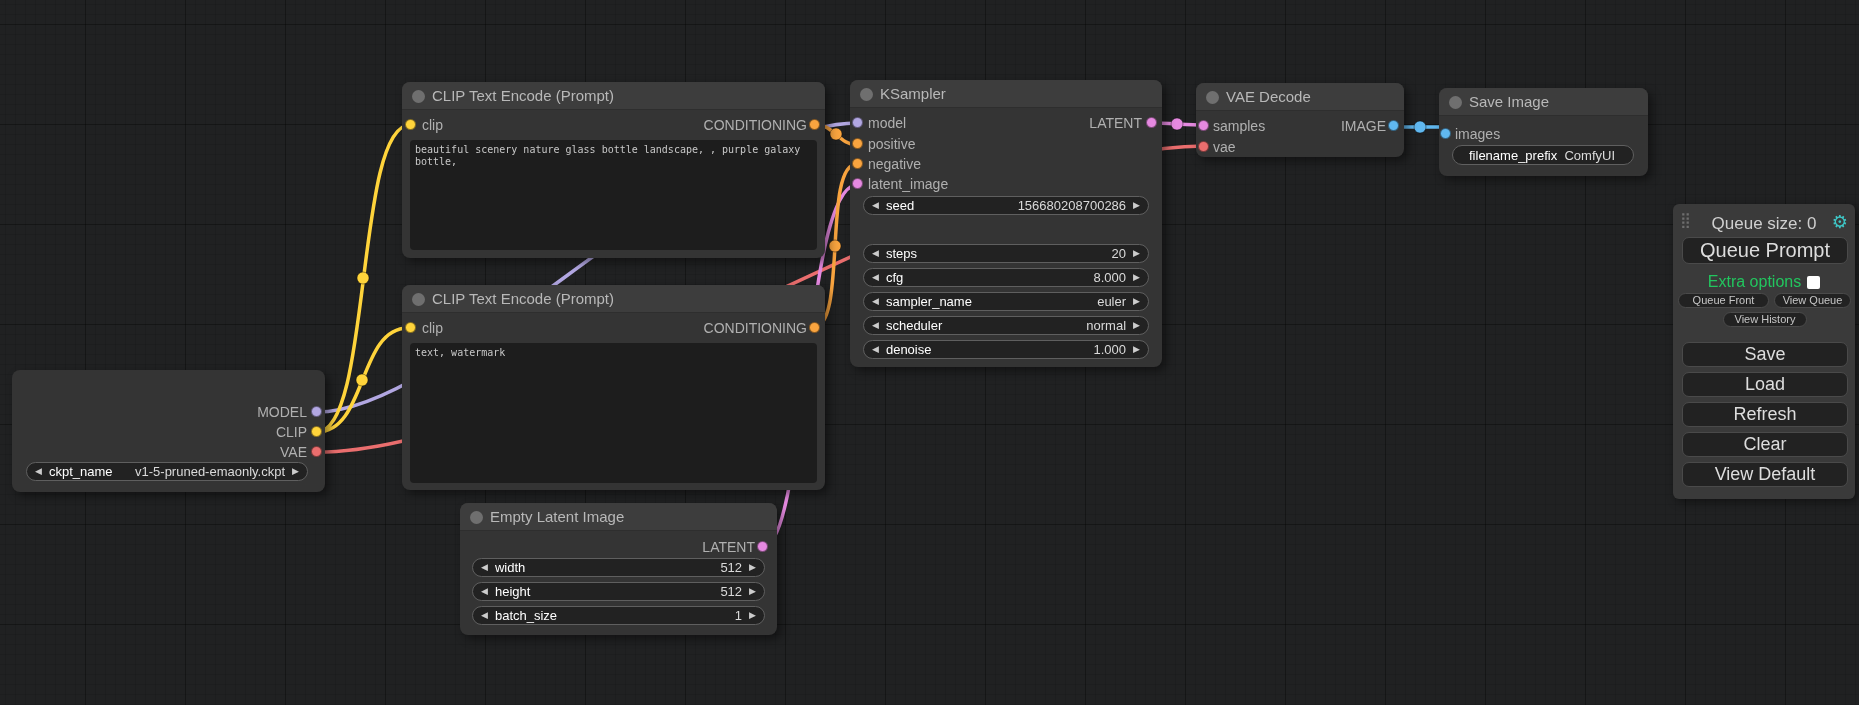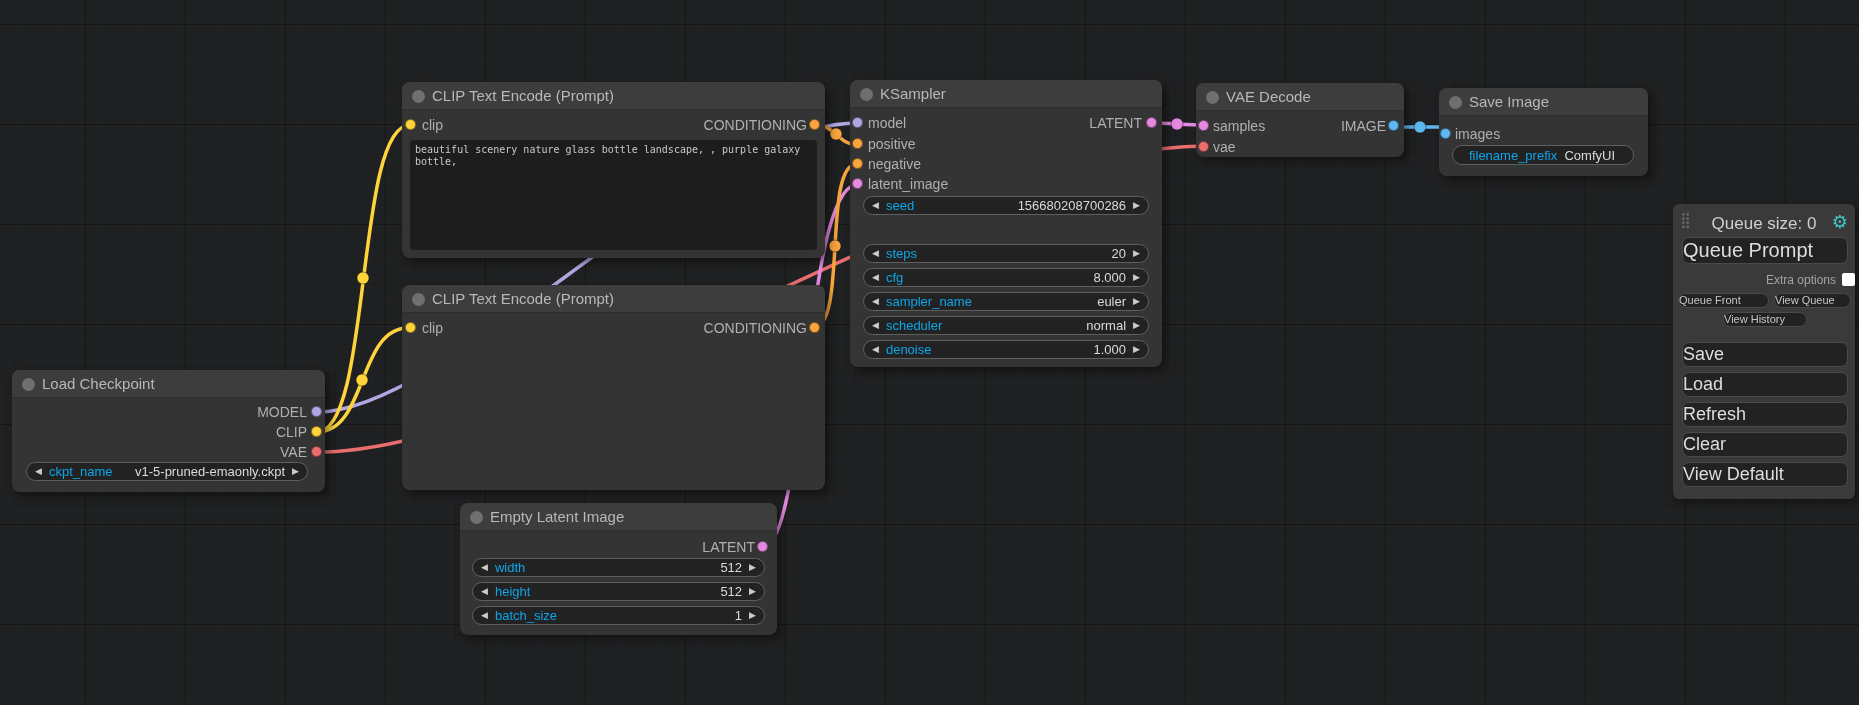--- a/index.html
+++ b/index.html
@@ -29,40 +29,40 @@
   .port{position:absolute;width:11px;height:11px;border-radius:50%;box-sizing:border-box;border:1px solid rgba(0,0,0,.45);z-index:3}
   .p-model{background:#b2a7e2}.p-clip{background:#ffd43b}.p-vae{background:#ea6e6e}
   .p-cond{background:#f9a43f}.p-latent{background:#e589e0}.p-image{background:#60b8f0}
   .ilabel{position:absolute;height:16px;line-height:16px;font-size:14px;color:#b0b0b0;white-space:nowrap}
   .olabel{position:absolute;height:16px;line-height:16px;font-size:14px;color:#b0b0b0;white-space:nowrap}
   .widget{
     position:absolute;height:19px;background:#222222;border:1px solid #5f5f5f;border-radius:10px;
     display:flex;align-items:center;padding:0 8px;box-sizing:border-box;font-size:13px;white-space:nowrap;
   }
   .warr{color:#cccccc;font-size:9px;line-height:19px}
-  .wlabel{color:#0ea5e9;margin:0 0 0 7px}
+  .wlabel{color:#ffffff;margin:0 0 0 7px}
   .wvalue{color:#dadada;margin-left:auto;margin-right:7px}
   .knob{width:13px;height:13px;border-radius:50%;background:#8193ad;flex:0 0 auto}
   .ta{
     position:absolute;background:#1d1d1d;border-radius:4px;box-sizing:border-box;
     font-family:"DejaVu Sans Mono",monospace;font-size:10px;line-height:12px;color:#c8c8c8;
     padding:4px 5px;white-space:pre-wrap;word-break:break-word;
   }
   
   .qpanel{position:absolute;left:1673px;top:204px;width:182px;height:295px;z-index:4;
     background:#3a3a3a;border-radius:6px;box-shadow:3px 3px 10px rgba(0,0,0,.45);color:#cccccc}
   .qtitle{position:absolute;left:0;right:0;top:10px;text-align:center;font-size:17px;color:#cfcfcf}
   .qhandle{position:absolute;left:7px;top:7px;font-size:15px;color:#6e6e6e}
   .qgear{position:absolute;right:7px;top:7px;font-size:18px;color:#3ec6c6}
   .qbtn{position:absolute;background:#222222;border:1px solid #4a4a4a;border-radius:7px;color:#dddddd;
-    text-align:left;box-sizing:border-box}
+    text-align:center;box-sizing:border-box}
   .qbig{left:9px;width:166px;height:25px;line-height:23px;font-size:18px}
   .qprompt{left:9px;width:166px;top:33px;height:27px;line-height:25px;font-size:20px}
   .qsmall{height:15px;line-height:13px;font-size:11px;border-radius:9px;color:#c6c6c6}
-  .qextra{position:absolute;left:0;right:0;top:69px;text-align:right;font-size:12px;color:#a3a3a3}
+  .qextra{position:absolute;left:0;right:0;top:69px;text-align:center;font-size:16px;color:#22c55e}
   .qcheck{display:inline-block;width:13px;height:13px;background:#ffffff;border-radius:2px;vertical-align:-2px;margin-left:6px}
 </style>
 </head>
 <body>
 
 <svg id="wires" width="1859" height="705">
   <g fill="none" stroke-width="3.5" stroke-linecap="round">
     <path d="M317,452 C550,452 970,146 1203,146" stroke="#ea6e6e"></path>
     <path d="M317,412 C450,412 700,123 857,123" stroke="#b2a7e2"></path>
     <path d="M317,432 C372,432 355,125 410,125" stroke="#ffd43b"></path>
@@ -77,24 +77,20 @@
     <circle cx="363" cy="278" r="6" fill="#ffd43b"></circle>
     <circle cx="362" cy="380" r="6" fill="#ffd43b"></circle>
     <circle cx="836" cy="134" r="6" fill="#f9a43f"></circle>
     <circle cx="835" cy="246" r="6" fill="#f9a43f"></circle>
     <circle cx="1177" cy="124" r="6" fill="#e589e0"></circle>
     <circle cx="1420" cy="127" r="6" fill="#60b8f0"></circle>
   </g>
 </svg>
 
 <div class="node" style="left:12px;top:370px;width:313px;height:122px">
-  <div class="ntitle">
-    <span class="tdot"></span>
-    <span>Load Checkpoint</span>
-  </div>
   <span class="olabel" style="right:18px;top:34px">MODEL</span>
   <span class="port p-model" style="left:299px;top:36px"></span>
   <span class="olabel" style="right:18px;top:54px">CLIP</span>
   <span class="port p-clip" style="left:299px;top:56px"></span>
   <span class="olabel" style="right:18px;top:74px">VAE</span>
   <span class="port p-vae" style="left:299px;top:76px"></span>
   <div class="widget" style="left:14px;top:92px;width:282px">
     <span class="warr">◀</span>
     <span class="wlabel">ckpt_name</span>
     <span class="wvalue">v1-5-pruned-emaonly.ckpt</span>
@@ -116,20 +112,21 @@
 
 <div class="node" style="left:402px;top:285px;width:423px;height:205px">
   <div class="ntitle">
     <span class="tdot"></span>
     <span>CLIP Text Encode (Prompt)</span>
   </div>
   <span class="port p-clip" style="left:3px;top:37px"></span>
   <span class="ilabel" style="left:20px;top:35px">clip</span>
   <span class="olabel" style="right:18px;top:35px">CONDITIONING</span>
   <span class="port p-cond" style="left:407px;top:37px"></span>
+  <div class="ta" style="left:8px;top:58px;width:407px;height:140px">text, watermark</div>
 </div>
 
 <div class="node" style="left:460px;top:503px;width:317px;height:132px">
   <div class="ntitle">
     <span class="tdot"></span>
     <span>Empty Latent Image</span>
   </div>
   <span class="olabel" style="right:22px;top:36px">LATENT</span>
   <span class="port p-latent" style="left:297px;top:38px"></span>
   <div class="widget" style="left:12px;top:55px;width:293px">

